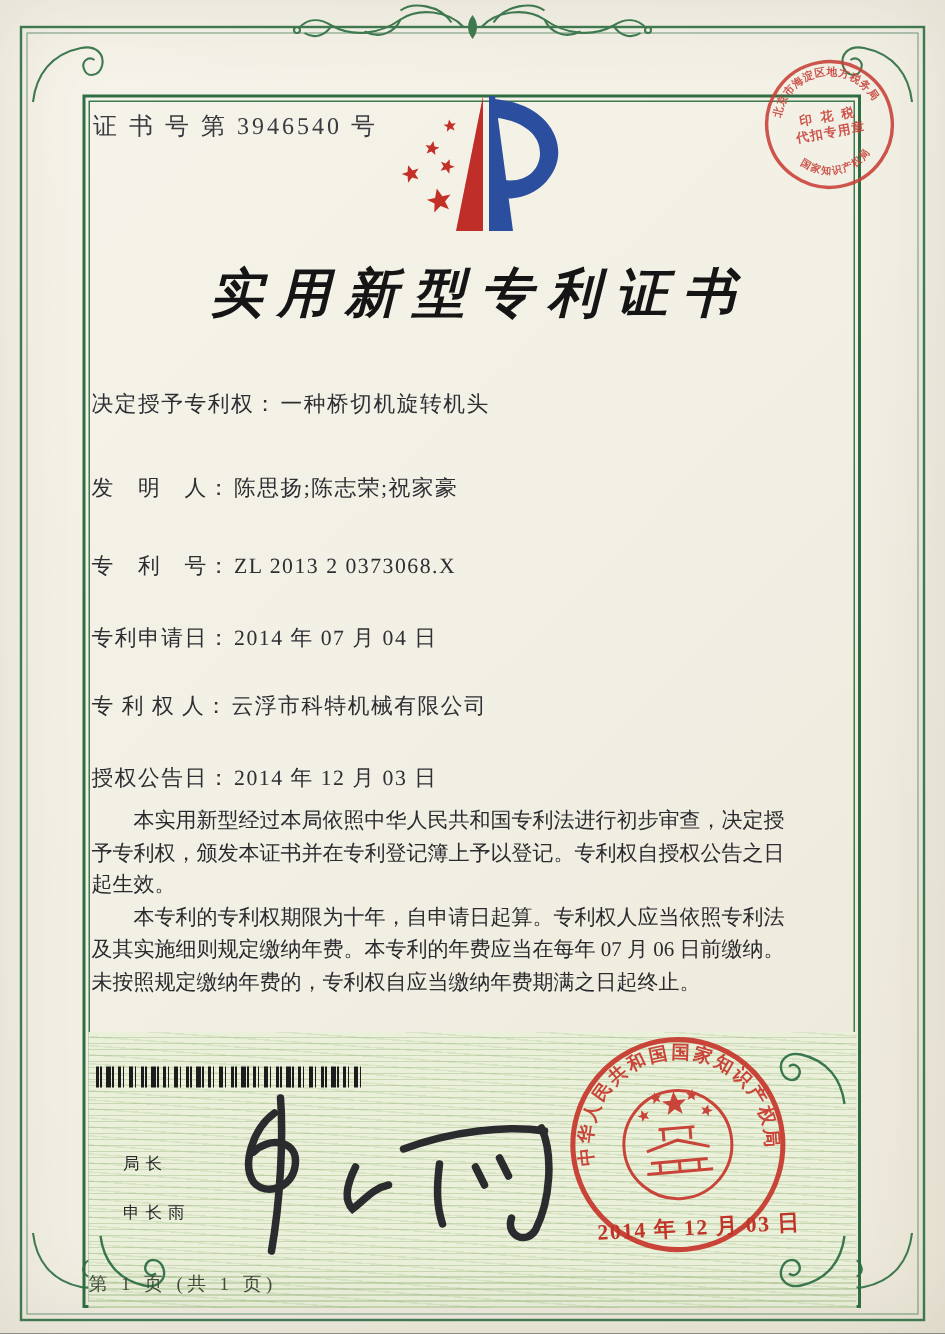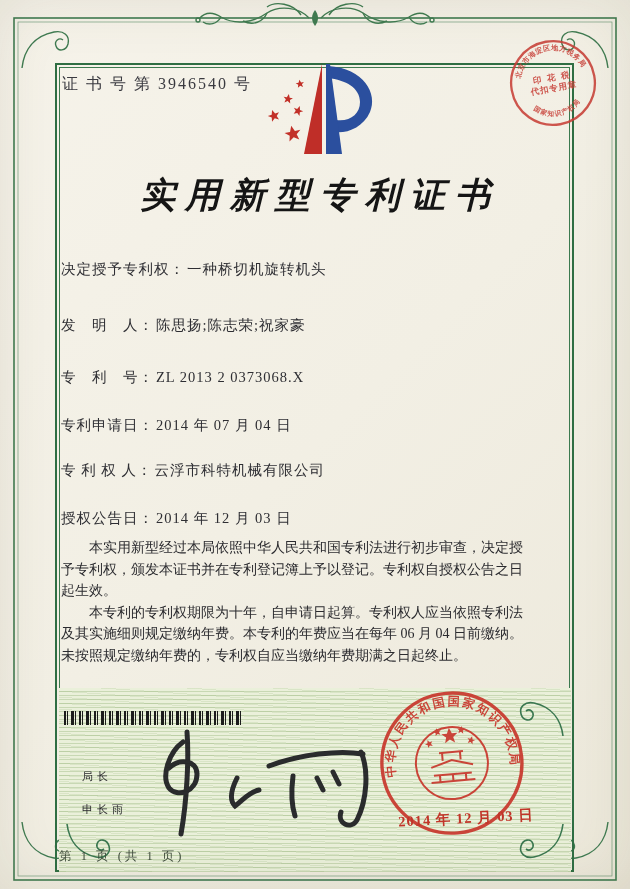--- a/index.html
+++ b/index.html
@@ -126,21 +126,21 @@
     <div class="field" style="top:461px">
       <span class="flabel">专 利 权 人：</span><span class="fvalue">云浮市科特机械有限公司</span>
     </div>
     <div class="field" style="top:509px">
       <span class="flabel">授权公告日：</span><span class="fvalue">2014 年 12 月 03 日</span>
     </div>
   </div>
 
   <div class="paras">
     <p>本实用新型经过本局依照中华人民共和国专利法进行初步审查，决定授予专利权，颁发本证书并在专利登记簿上予以登记。专利权自授权公告之日起生效。</p>
-    <p>本专利的专利权期限为十年，自申请日起算。专利权人应当依照专利法及其实施细则规定缴纳年费。本专利的年费应当在每年 06 月 04 日前缴纳。未按照规定缴纳年费的，专利权自应当缴纳年费期满之日起终止。</p>
+    <p>本专利的专利权期限为十年，自申请日起算。专利权人应当依照专利法及其实施细则规定缴纳年费。本专利的年费应当在每年 07 月 06 日前缴纳。未按照规定缴纳年费的，专利权自应当缴纳年费期满之日起终止。</p>
   </div>
 
   <div class="green-panel">
 
     <svg class="panel-orn" width="512" height="184" viewBox="0 0 512 184">
       <defs>
         <path id="curlP" d="M2,40 C4,24 13,11 31,7 C40,5 46,11 44,18 C42,25 34,26 32,20 C31,16 35,12 39,15" stroke="#3a7750" fill="none" stroke-width="1.6"></path>
       </defs>
       <use href="#curlP" transform="translate(6,176) scale(1,-1)"></use>
       <use href="#curlP" transform="translate(506,176) scale(-1,-1)"></use>

